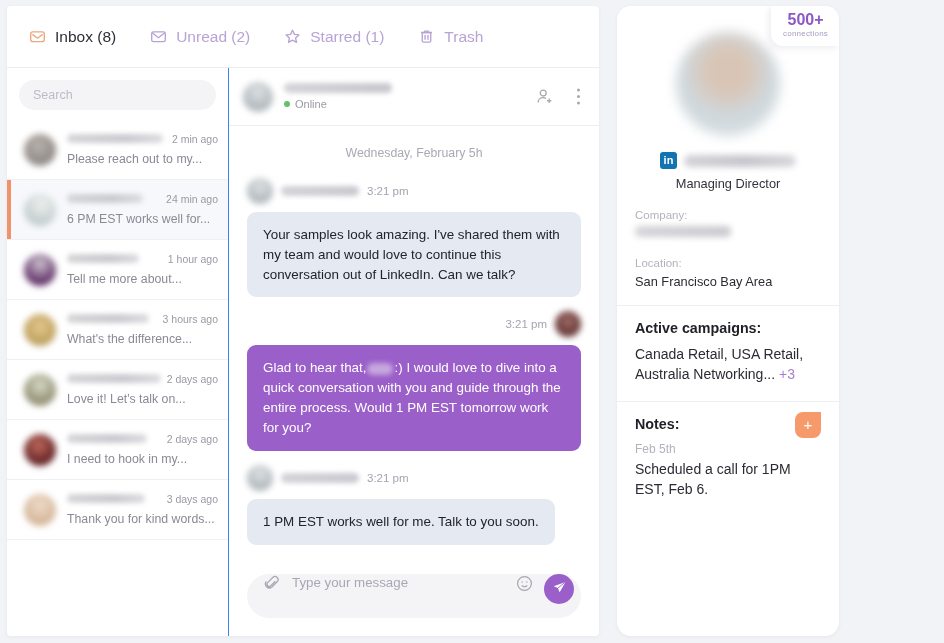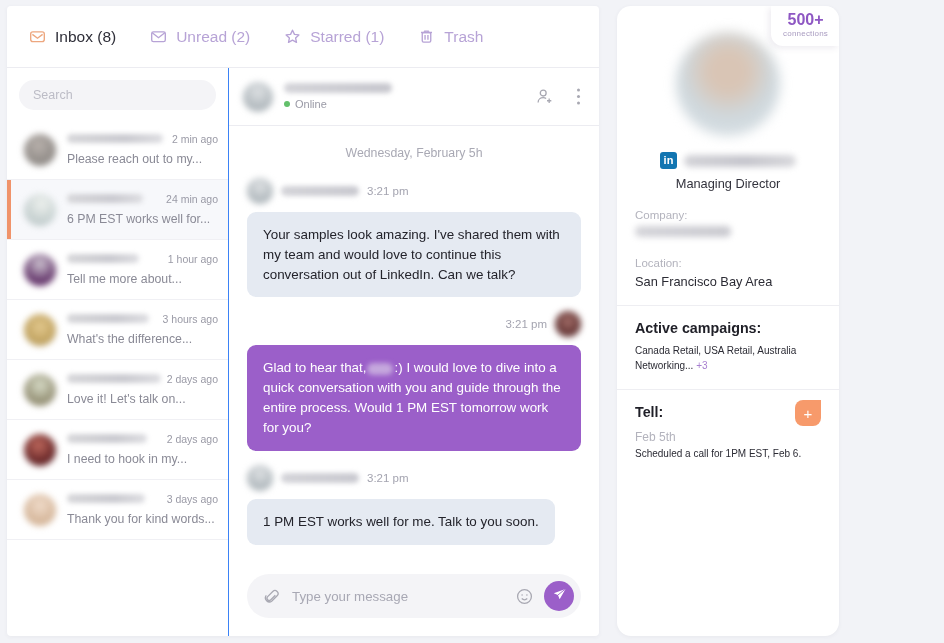--- a/index.html
+++ b/index.html
@@ -160,21 +160,21 @@
     display: inline-block; width: 26px; height: 12px;
     border-radius: 6px; background: #c5a7dd; filter: blur(2.4px);
     vertical-align: middle; margin: 0 1px;
   }
 
   .composer-wrap { padding: 10px 18px 18px; flex: 0 0 auto; }
   .composer {
     height: 44px;
     background: #f4f4f7;
     border-radius: 22px;
-    display: flex; align-items: center;
+    display: flex; align-items: flex-start;
     padding: 0 7px 0 16px; gap: 10px;
   }
   .composer input {
     flex: 1 1 auto; border: none; outline: none; background: transparent;
     font-size: 13.3px; color: #5a5a66;
     font-family: "Liberation Sans", sans-serif;
   }
   .composer input::placeholder { color: #a8a8b4; }
   .send-btn {
     width: 30px; height: 30px; border-radius: 50%;
@@ -226,21 +226,21 @@
   .field-label { font-size: 11.5px; color: #b3b3bd; margin-bottom: 5px; }
   .field-value { font-size: 12.8px; color: #2b2b34; }
   .company-blur {
     width: 96px; height: 11px; border-radius: 5px;
     background: linear-gradient(90deg,#d4d4d9,#c9c9cf);
     filter: blur(3px); margin-bottom: 6px;
   }
   .divider { height: 1px; background: #eeeef2; margin: 2px 0 0; }
   .sec { padding: 14px 18px 14px; }
   .sec-title { font-size: 14.3px; font-weight: bold; color: #1f1f27; margin-bottom: 8px; }
-  .sec-body { font-size: 10px; color: #2b2b34; line-height: 1.45; }
+  .sec-body { font-size: 14px; color: #2b2b34; line-height: 1.45; }
   .plus3 { color: #a87fd0; }
   .notes-head { display: flex; align-items: flex-start; }
   .add-note {
     width: 26px; height: 26px; margin-left: auto;
     background: #f79a6b; color: #fff;
     border-radius: 8px 0 8px 8px;
     display: flex; align-items: center; justify-content: center;
     font-size: 15px; cursor: pointer; line-height: 1;
     margin-top: -4px;
   }
@@ -508,21 +508,21 @@
       <div class="sec-body">
         <span>Canada Retail, USA Retail, Australia Networking...</span>
         <span class="plus3">+3</span>
       </div>
     </div>
 
     <div class="divider"></div>
 
     <div class="sec">
       <div class="notes-head">
-        <div class="sec-title">Tell:</div>
+        <div class="sec-title">Notes:</div>
         <div class="add-note">+</div>
       </div>
       <div class="note-date">Feb 5th</div>
       <div class="sec-body">Scheduled a call for 1PM EST, Feb 6.</div>
     </div>
 
   </div>
 </div>
 
 </body></html>

